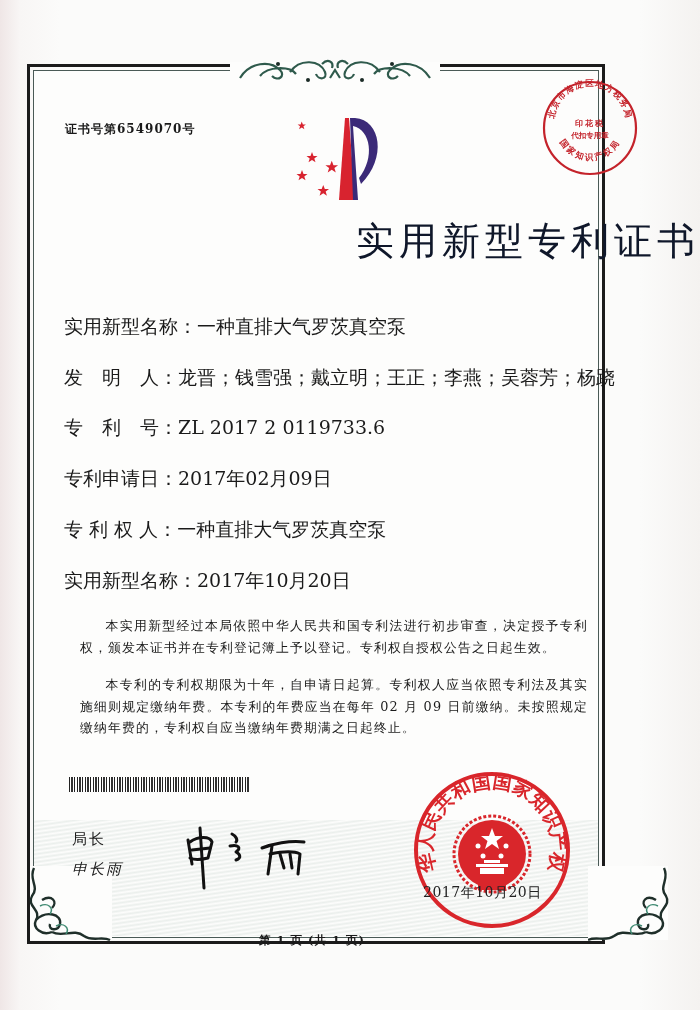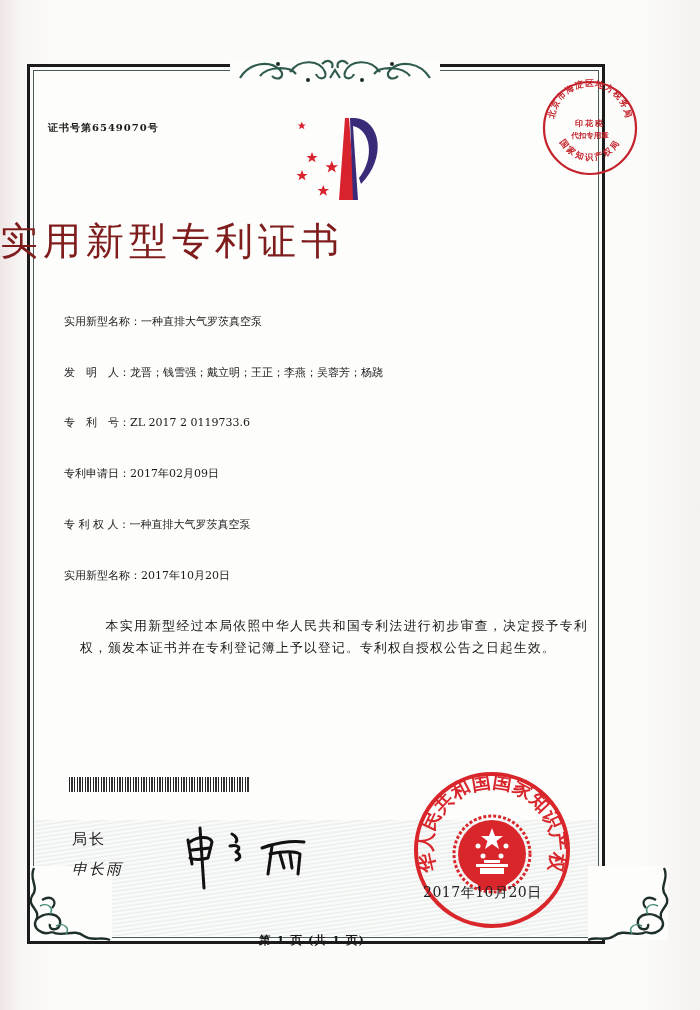--- a/index.html
+++ b/index.html
@@ -21,31 +21,31 @@
     position:absolute; left:33px; top:70px; width:566px; height:868px;
     border:1px solid #4a5a56; box-sizing:border-box;
   }
   .frame-fill { position:absolute; left:34px; top:71px; width:564px; height:866px; background:#fdfdfc; }
   .guilloche {
     position:absolute; left:34px; top:820px; width:564px; height:116px;
     background:repeating-linear-gradient(172deg, rgba(200,210,205,0.0) 0px, rgba(200,212,206,0.35) 2px, rgba(200,210,205,0.0) 4px);
   }
   .ornament { position:absolute; }
   .cert-no {
-    position:absolute; left:48px; top:121px; font-size:10px; letter-spacing:1px;
+    position:absolute; left:65px; top:121px; font-size:12px; letter-spacing:1px;
     font-family:"DejaVu Serif", serif; font-weight:bold;
   }
   .logo { position:absolute; left:283px; top:112px; width:110px; height:92px; }
   .tax-stamp { position:absolute; left:540px; top:78px; width:100px; height:100px; }
   .title {
-    position:absolute; left:0; width:700px; top:216px; text-align:left;
+    position:absolute; left:0; width:700px; top:216px; text-align:right;
     font-size:38px; letter-spacing:5px; font-family:"DejaVu Sans", sans-serif; font-weight:normal;
-    color:#7f1d1d;
-  }
-  .field { position:absolute; left:64px; font-size:11px; font-family:"DejaVu Serif", serif; white-space:nowrap; }
+    color:#0f172a;
+  }
+  .field { position:absolute; left:64px; font-size:19px; font-family:"DejaVu Serif", serif; white-space:nowrap; }
   .field .lbl { display:inline-block; }
   .field .val { display:inline-block; }
   .para {
     position:absolute; left:64px; width:540px; font-size:12.8px; line-height:21.5px;
     font-family:"DejaVu Serif", serif; text-align:justify; letter-spacing:1.2px;
   }
   .para p { margin:16px; text-indent:2em; }
   .barcode {
     position:absolute; left:69px; top:777px; width:180px; height:15px;
     background:repeating-linear-gradient(90deg,#222 0px,#222 1px,#fff 1px,#fff 2px,#333 2px,#333 4px,#fff 4px,#fff 5px,#222 5px,#222 6px,#fff 6px,#fff 8px);
@@ -164,20 +164,21 @@
 </div>
 <div class="field" style="top:517px">
   <span class="lbl">专 利 权 人：</span><span class="val">一种直排大气罗茨真空泵</span>
 </div>
 <div class="field" style="top:568px">
   <span class="lbl">实用新型名称：</span><span class="val">2017年10月20日</span>
 </div>
 
 <div class="para" style="top:599px">
   <p>本实用新型经过本局依照中华人民共和国专利法进行初步审查，决定授予专利权，颁发本证书并在专利登记簿上予以登记。专利权自授权公告之日起生效。</p>
+  <p>本专利的专利权期限为十年，自申请日起算。专利权人应当依照专利法及其实施细则规定缴纳年费。本专利的年费应当在每年 02 月 09 日前缴纳。未按照规定缴纳年费的，专利权自应当缴纳年费期满之日起终止。</p>
 </div>
 
 <div class="barcode"></div>
 
 <div class="director-title">局长</div>
 <div class="director-name">申长雨</div>
 
 <svg class="signature" viewBox="0 0 130 80">
   <g fill="none" stroke="#111" stroke-width="3" stroke-linecap="round" stroke-linejoin="round">
     <path d="M8 22 L12 46"></path>

